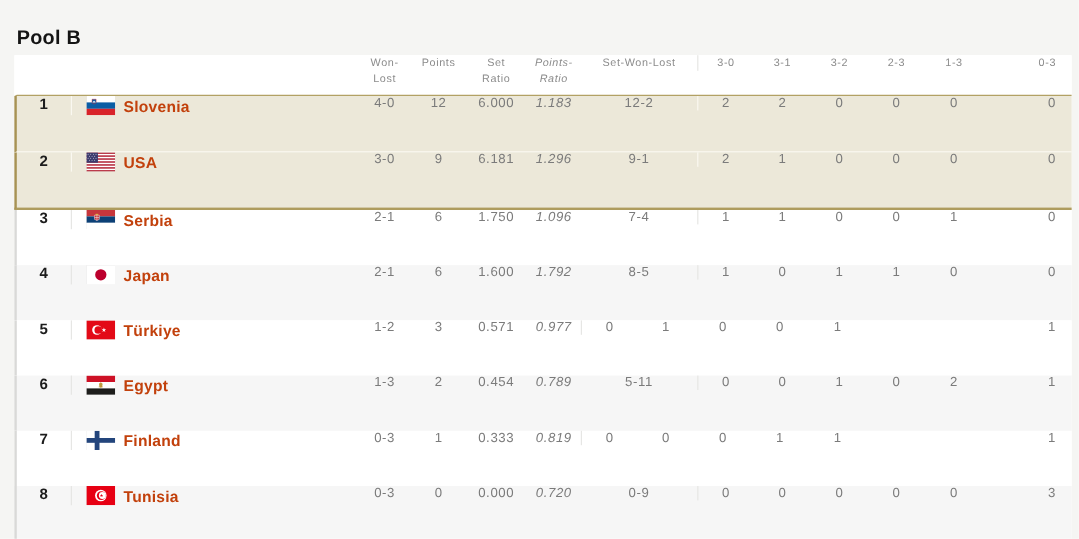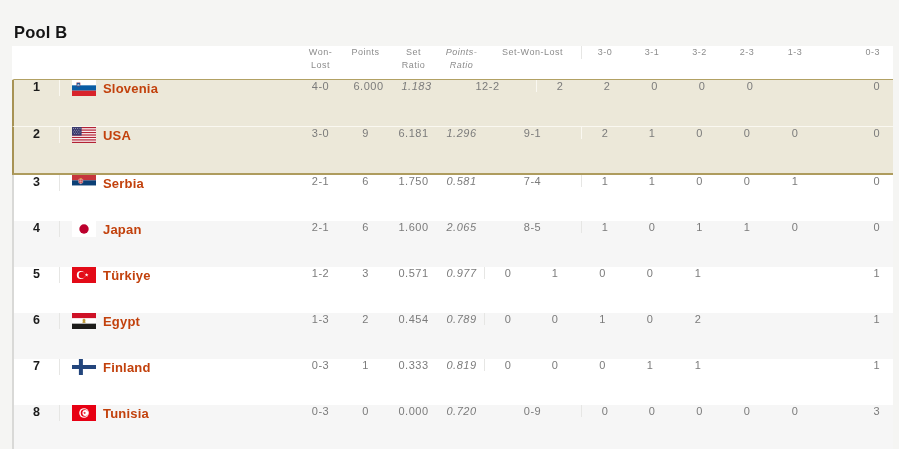--- a/index.html
+++ b/index.html
@@ -130,20 +130,23 @@
           <g transform="translate(4.7,2.7)">
                 <path d="M0 0 H3.4 V3.1 Q1.7 4.7 0 3.1 Z" fill="#0a5da4" stroke="#d8232a" stroke-width="0.35"></path>
                 <path d="M0.4 2.7 L1.15 1.5 L1.7 2.15 L2.25 1.3 L3 2.7 Z" fill="#ffffff"></path>
               </g>
         </svg>
           </span>
         <span class="team-name">Slovenia</span>
       </div>
       <div class="c-wl">
           <span>4-0</span>
+        </div>
+      <div class="c-pts">
+          <span>12</span>
         </div>
       <div class="c-sr">
           <span>6.000</span>
         </div>
       <div class="c-pr">
           <span>1.183</span>
         </div>
       <div class="c-swl">
           <span>12-2</span>
         </div>
@@ -262,21 +265,21 @@
       <div class="c-wl">
           <span>2-1</span>
         </div>
       <div class="c-pts">
           <span>6</span>
         </div>
       <div class="c-sr">
           <span>1.750</span>
         </div>
       <div class="c-pr">
-          <span>0.581</span>
+          <span>1.096</span>
         </div>
       <div class="c-swl">
           <span>7-4</span>
         </div>
       <div class="c-r0">
           <span>1</span>
         </div>
       <div class="c-r1">
           <span>1</span>
         </div>
@@ -310,21 +313,21 @@
       <div class="c-wl">
           <span>2-1</span>
         </div>
       <div class="c-pts">
           <span>6</span>
         </div>
       <div class="c-sr">
           <span>1.600</span>
         </div>
       <div class="c-pr">
-          <span>2.065</span>
+          <span>1.792</span>
         </div>
       <div class="c-swl">
           <span>8-5</span>
         </div>
       <div class="c-r0">
           <span>1</span>
         </div>
       <div class="c-r1">
           <span>0</span>
         </div>
@@ -414,20 +417,23 @@
         </div>
       <div class="c-pts">
           <span>2</span>
         </div>
       <div class="c-sr">
           <span>0.454</span>
         </div>
       <div class="c-pr">
           <span>0.789</span>
         </div>
+      <div class="c-swl">
+          <span>5-11</span>
+        </div>
       <div class="c-r0">
           <span>0</span>
         </div>
       <div class="c-r1">
           <span>0</span>
         </div>
       <div class="c-r2">
           <span>1</span>
         </div>
       <div class="c-r3">

